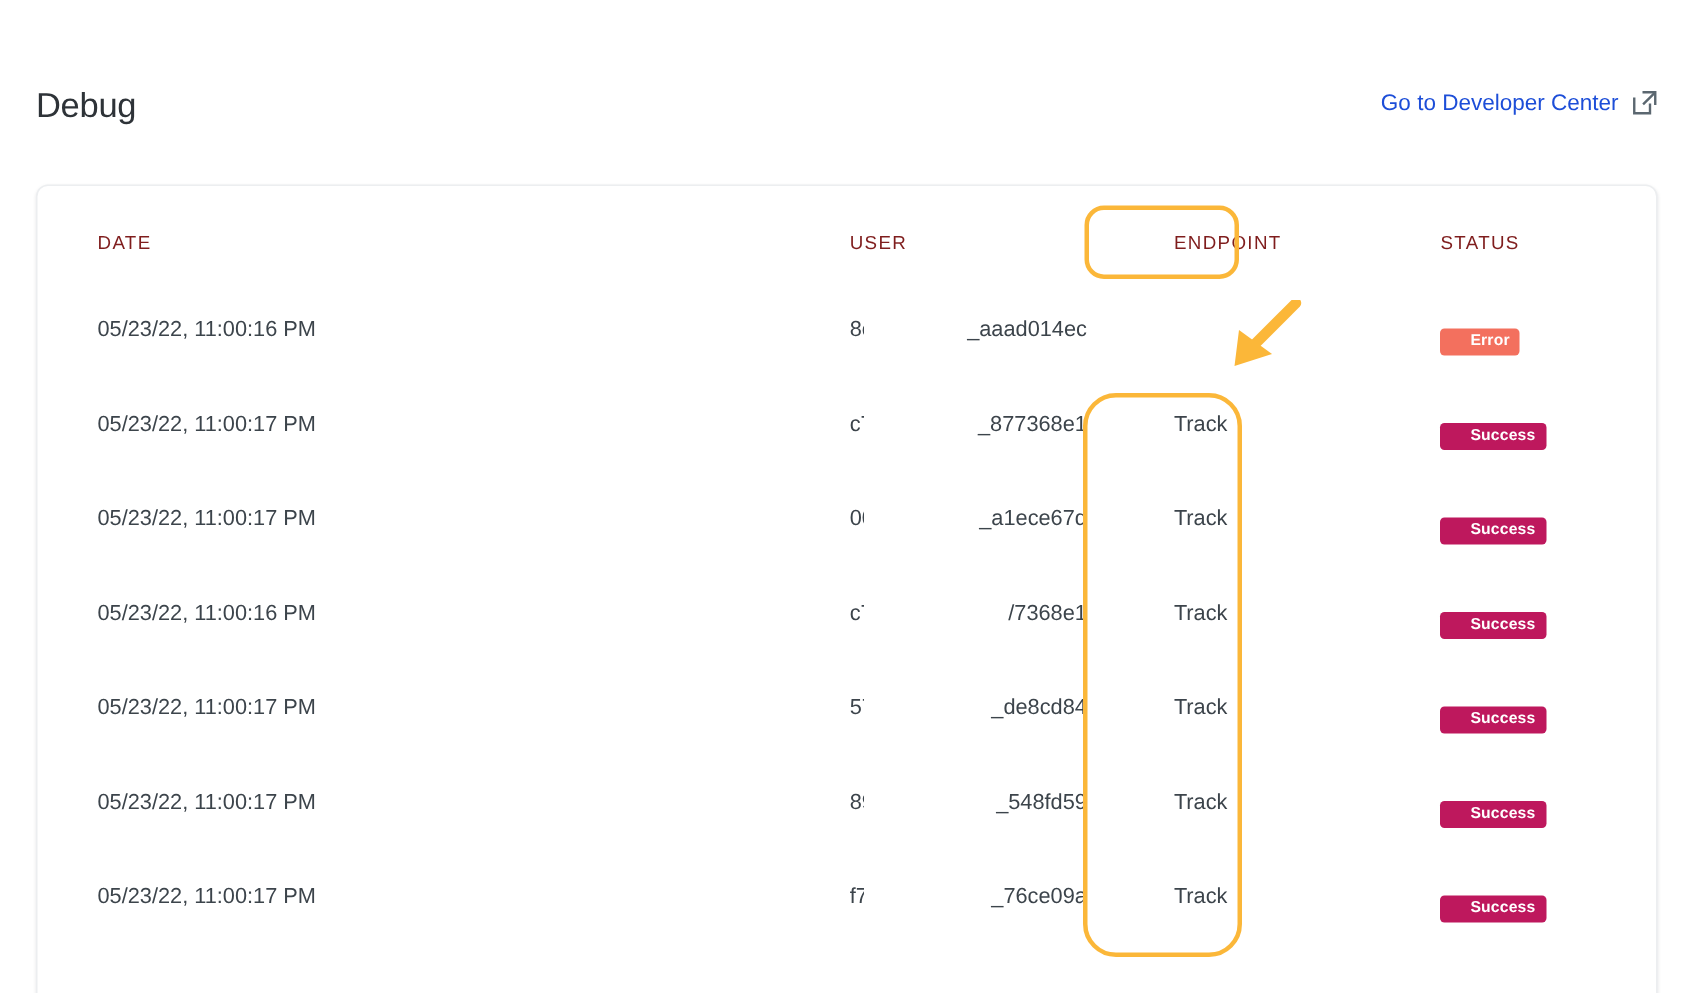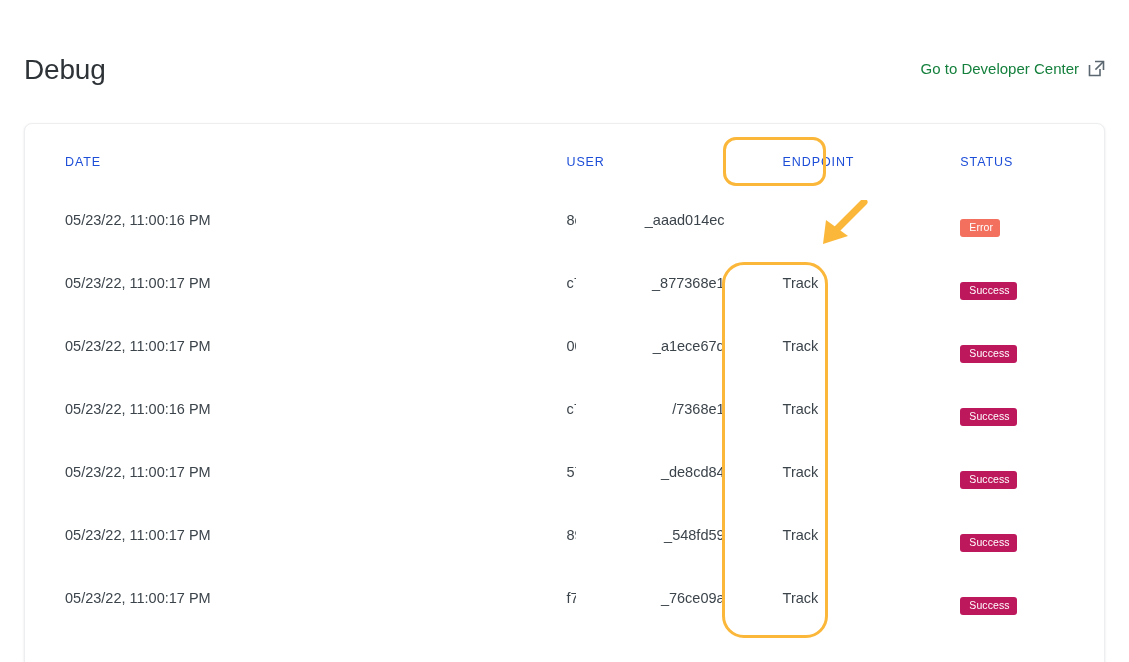--- a/index.html
+++ b/index.html
@@ -27,33 +27,33 @@
     top: 0;
     width: 1129px;
     height: 123px;
     display: flex;
     align-items: center;
     justify-content: space-between;
     padding: 0 24px;
   }
 
   .page-title {
-    font-size: 28px;
+    font-size: 23px;
     font-weight: 400;
     color: #2e3338;
     letter-spacing: -0.2px;
     line-height: 40px;
     padding-top: 16px;
   }
 
   .dev-center-link {
     display: flex;
     align-items: center;
     gap: 9px;
-    color: #15803d;
+    color: #1d4ed8;
     font-size: 15px;
     font-weight: 400;
     text-decoration: none;
     cursor: pointer;
     padding-top: 14px;
   }
 
   .ext-icon {
     display: inline-flex;
     width: 17px;
@@ -78,21 +78,21 @@
     width: 100%;
     border-collapse: collapse;
     table-layout: fixed;
   }
 
   table.debug-table th {
     text-align: left;
     font-size: 12.5px;
     font-weight: 400;
     letter-spacing: 0.9px;
-    color: #1d4ed8;
+    color: #7f1d1d;
     padding: 28px 0 16px 0;
     vertical-align: middle;
     height: 64px;
   }
 
   table.debug-table td {
     font-size: 14.5px;
     font-weight: 400;
     color: #3c444b;
     height: 63px;
@@ -113,23 +113,23 @@
   thead .col-extra   { padding-left: 0 !important; }
   thead .col-endpoint{ padding-left: 20px !important; }
   thead .col-status  { padding-left: 27px !important; }
 
   .cell-extra-text { padding-right: 38px; display: inline-block; text-align: right; }
 
   
   .badge {
     display: inline-block;
     font-size: 10.5px;
-    font-weight: 400;
+    font-weight: 700;
     color: #ffffff;
-    padding: 2px 7px 3px 9px;
+    padding: 2px 7px 3px 20px;
     border-radius: 3px;
     line-height: 13px;
     letter-spacing: 0.1px;
     margin-top: 16px;
   }
   .badge-error   { background: #f3705e; }
   .badge-success { background: #be185d; }
 
   
   .annot-layer {

